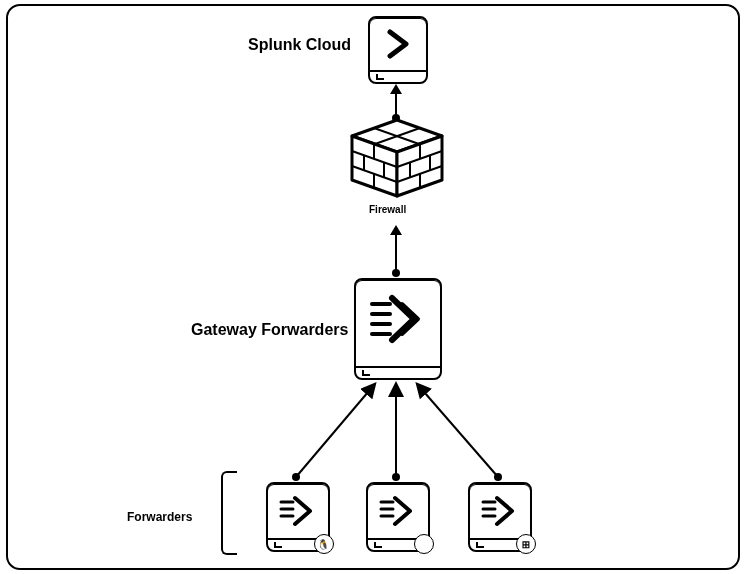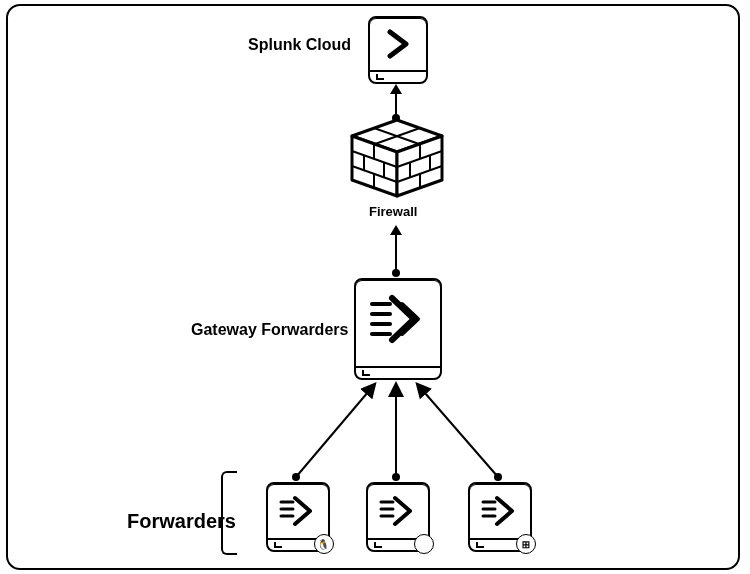--- a/index.html
+++ b/index.html
@@ -151,21 +151,21 @@
         <line x1="55" y1="64" x2="100" y2="48"></line>
 
         <line x1="78" y1="26" x2="78" y2="40"></line>
         <line x1="88" y1="37" x2="88" y2="52"></line>
         <line x1="68" y1="44" x2="68" y2="59"></line>
         <line x1="78" y1="56" x2="78" y2="70"></line>
       </g>
     </svg>
   </div>
 
-  <div class="label" style="left:369px; top:204px; font-size:13px;">Firewall</div>
+  <div class="label" style="left:369px; top:204px; font-size:10px;">Firewall</div>
 
   <div class="arrow-head-up" style="left:390px; top:225px;"></div>
   <div class="arrow-line" style="left:395px; top:235px; width:2px; height:36px;"></div>
   <div class="dot" style="left:392px; top:269px;"></div>
 
   <div class="label" style="left:191px; top:321px; font-size:16px;">Gateway  Forwarders</div>
 
   <div class="node-box" style="left:354px; top:278px; width:84px; height:98px;">
     <svg class="icon" viewBox="0 0 60 50" style="left:12px; top:14px; width:60px; height:50px;">
       <g stroke="#000" stroke-width="4" fill="none" stroke-linecap="round">
@@ -191,21 +191,21 @@
     <line x1="296" y1="477" x2="374" y2="385" stroke="#000" stroke-width="2" marker-end="url(#ah)"></line>
     <circle cx="296" cy="477" r="4" fill="#000"></circle>
 
     <line x1="396" y1="477" x2="396" y2="385" stroke="#000" stroke-width="2" marker-end="url(#ah)"></line>
     <circle cx="396" cy="477" r="4" fill="#000"></circle>
 
     <line x1="498" y1="477" x2="418" y2="385" stroke="#000" stroke-width="2" marker-end="url(#ah)"></line>
     <circle cx="498" cy="477" r="4" fill="#000"></circle>
   </svg>
 
-  <div class="label" style="left:127px; top:510px; font-size:20px;">Forwarders</div>
+  <div class="label" style="left:127px; top:510px; font-size:12px;">Forwarders</div>
 
   <div class="bracket" style="left:221px; top:471px; width:14px; height:80px;"></div>
 
   <div class="node-box" style="left:266px; top:482px; width:60px; height:66px;">
     <svg class="icon" viewBox="0 0 40 34" style="left:10px; top:10px; width:40px; height:34px;">
       <g stroke="#000" stroke-width="3" fill="none" stroke-linecap="round">
         <line x1="3" y1="8" x2="15" y2="8"></line>
         <line x1="3" y1="15" x2="15" y2="15"></line>
         <line x1="3" y1="22" x2="15" y2="22"></line>
         <polyline points="17,4 32,17 17,30" stroke-width="4" stroke-linejoin="round"></polyline>

